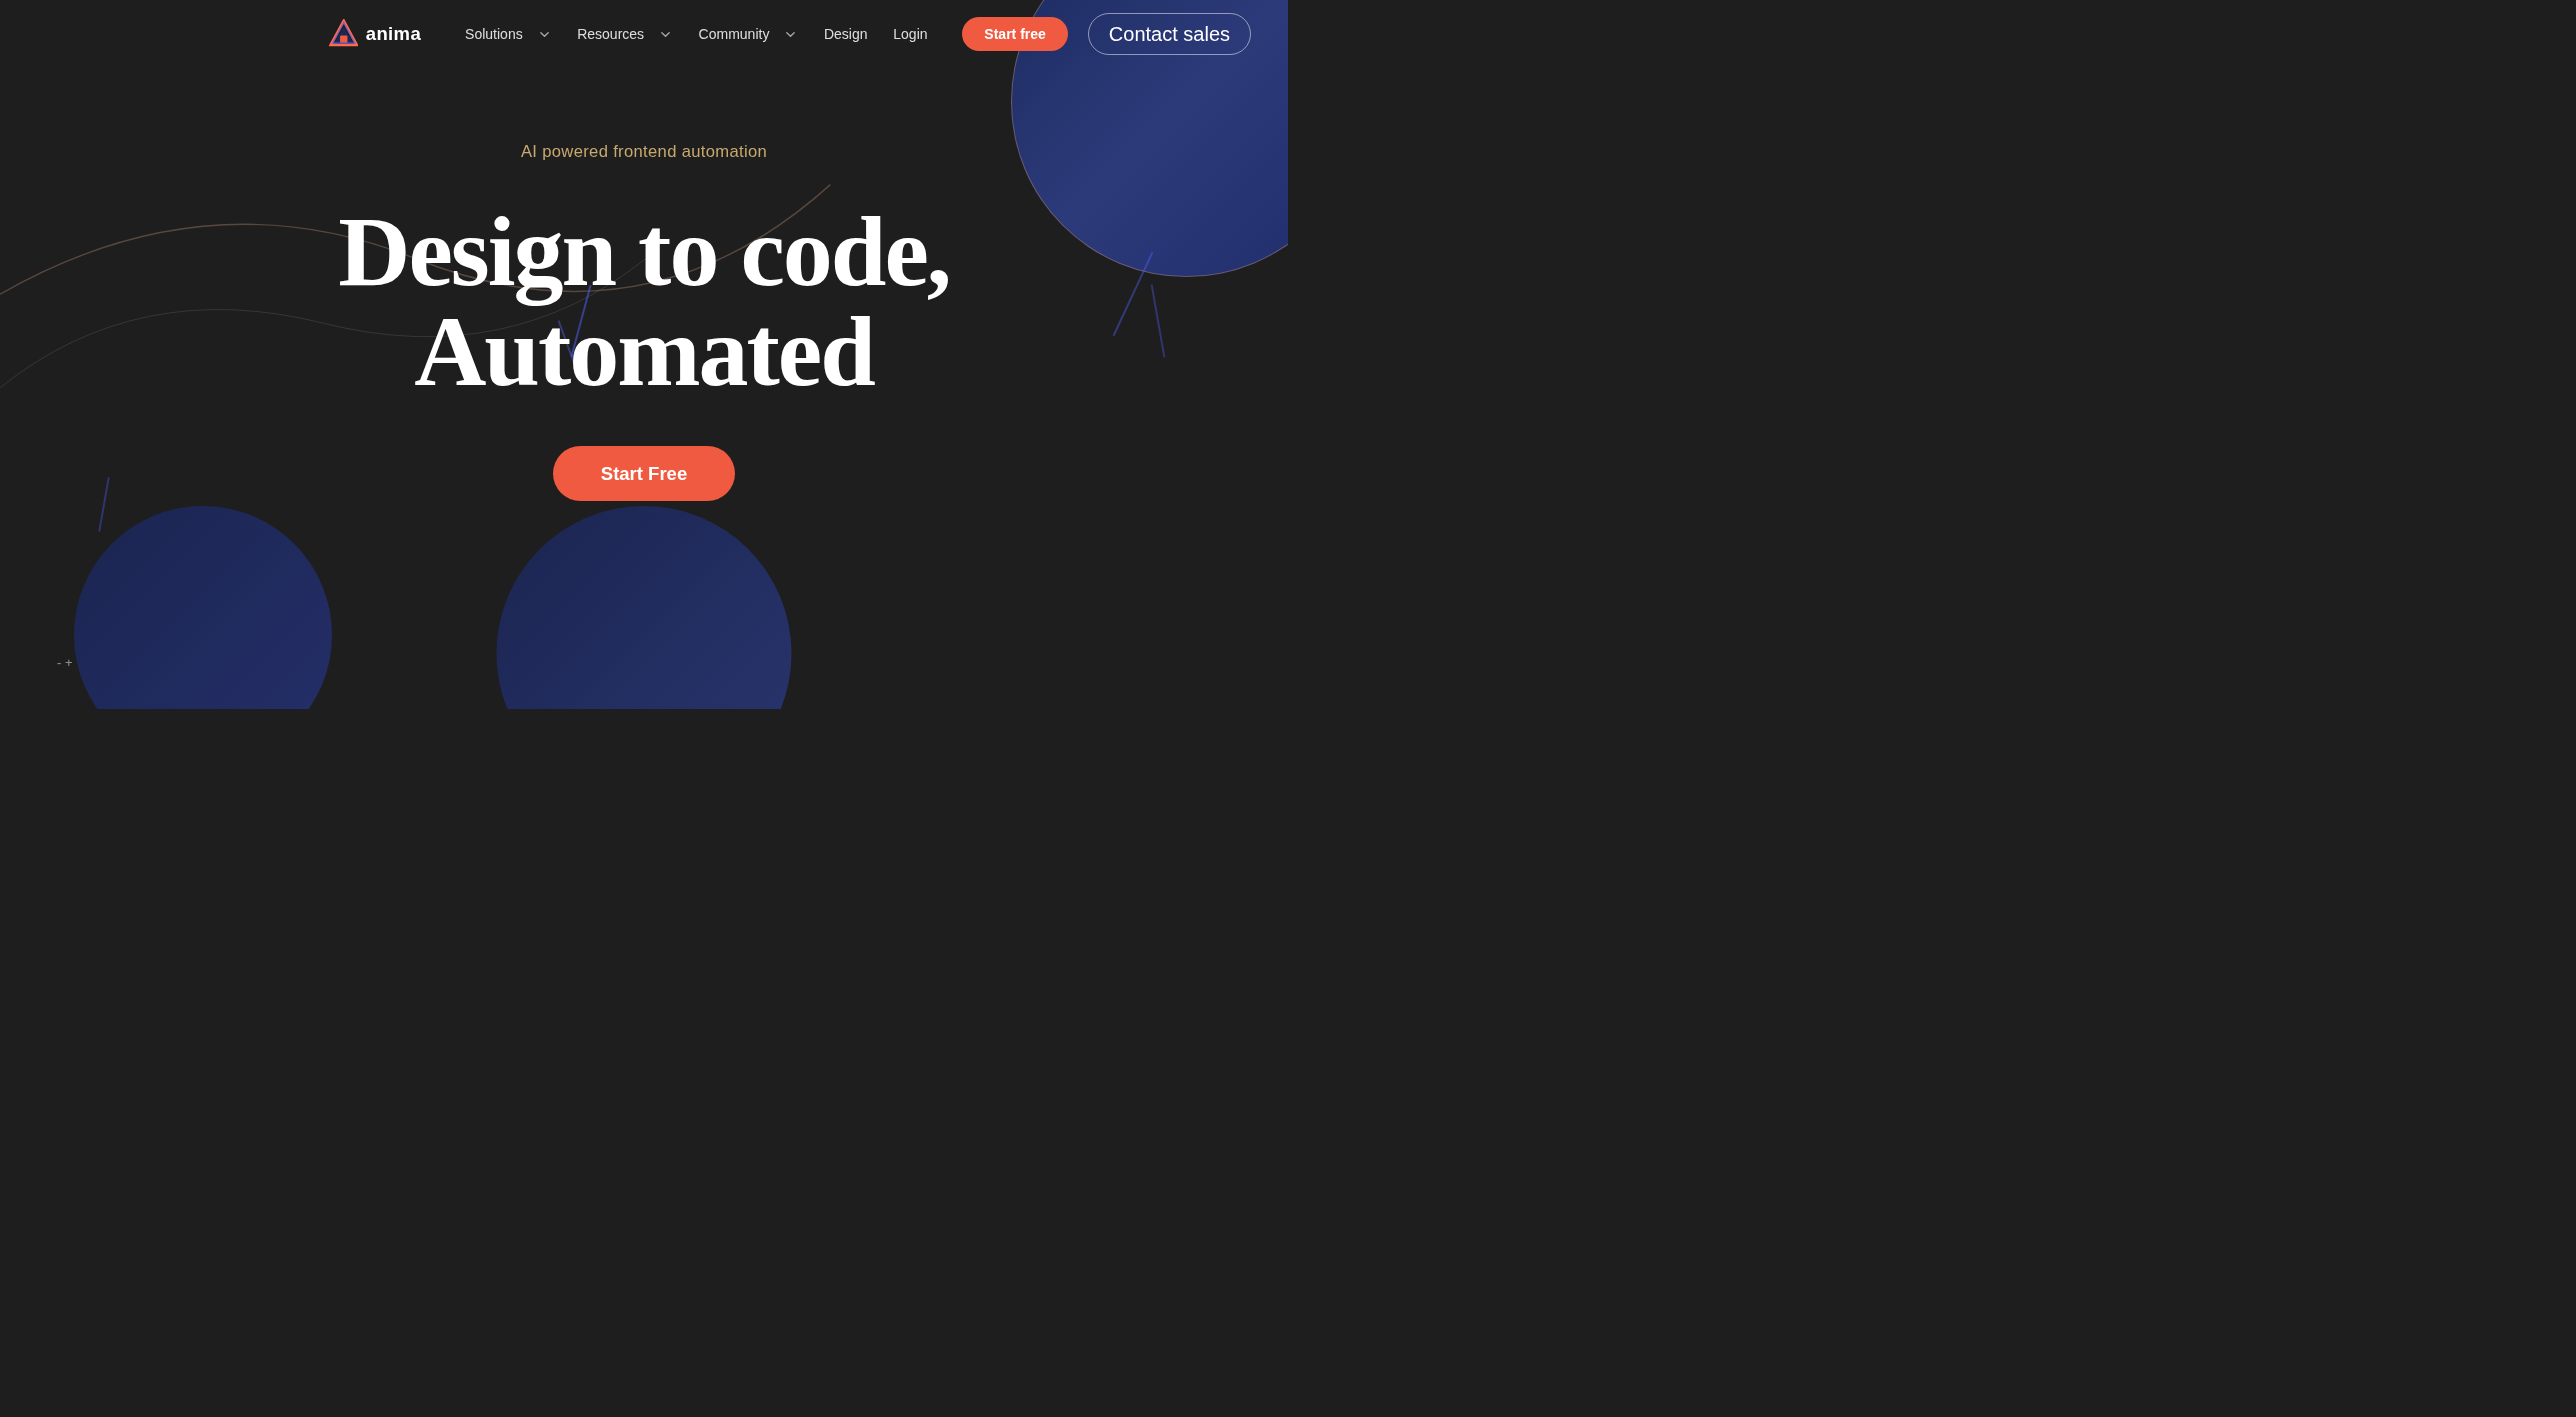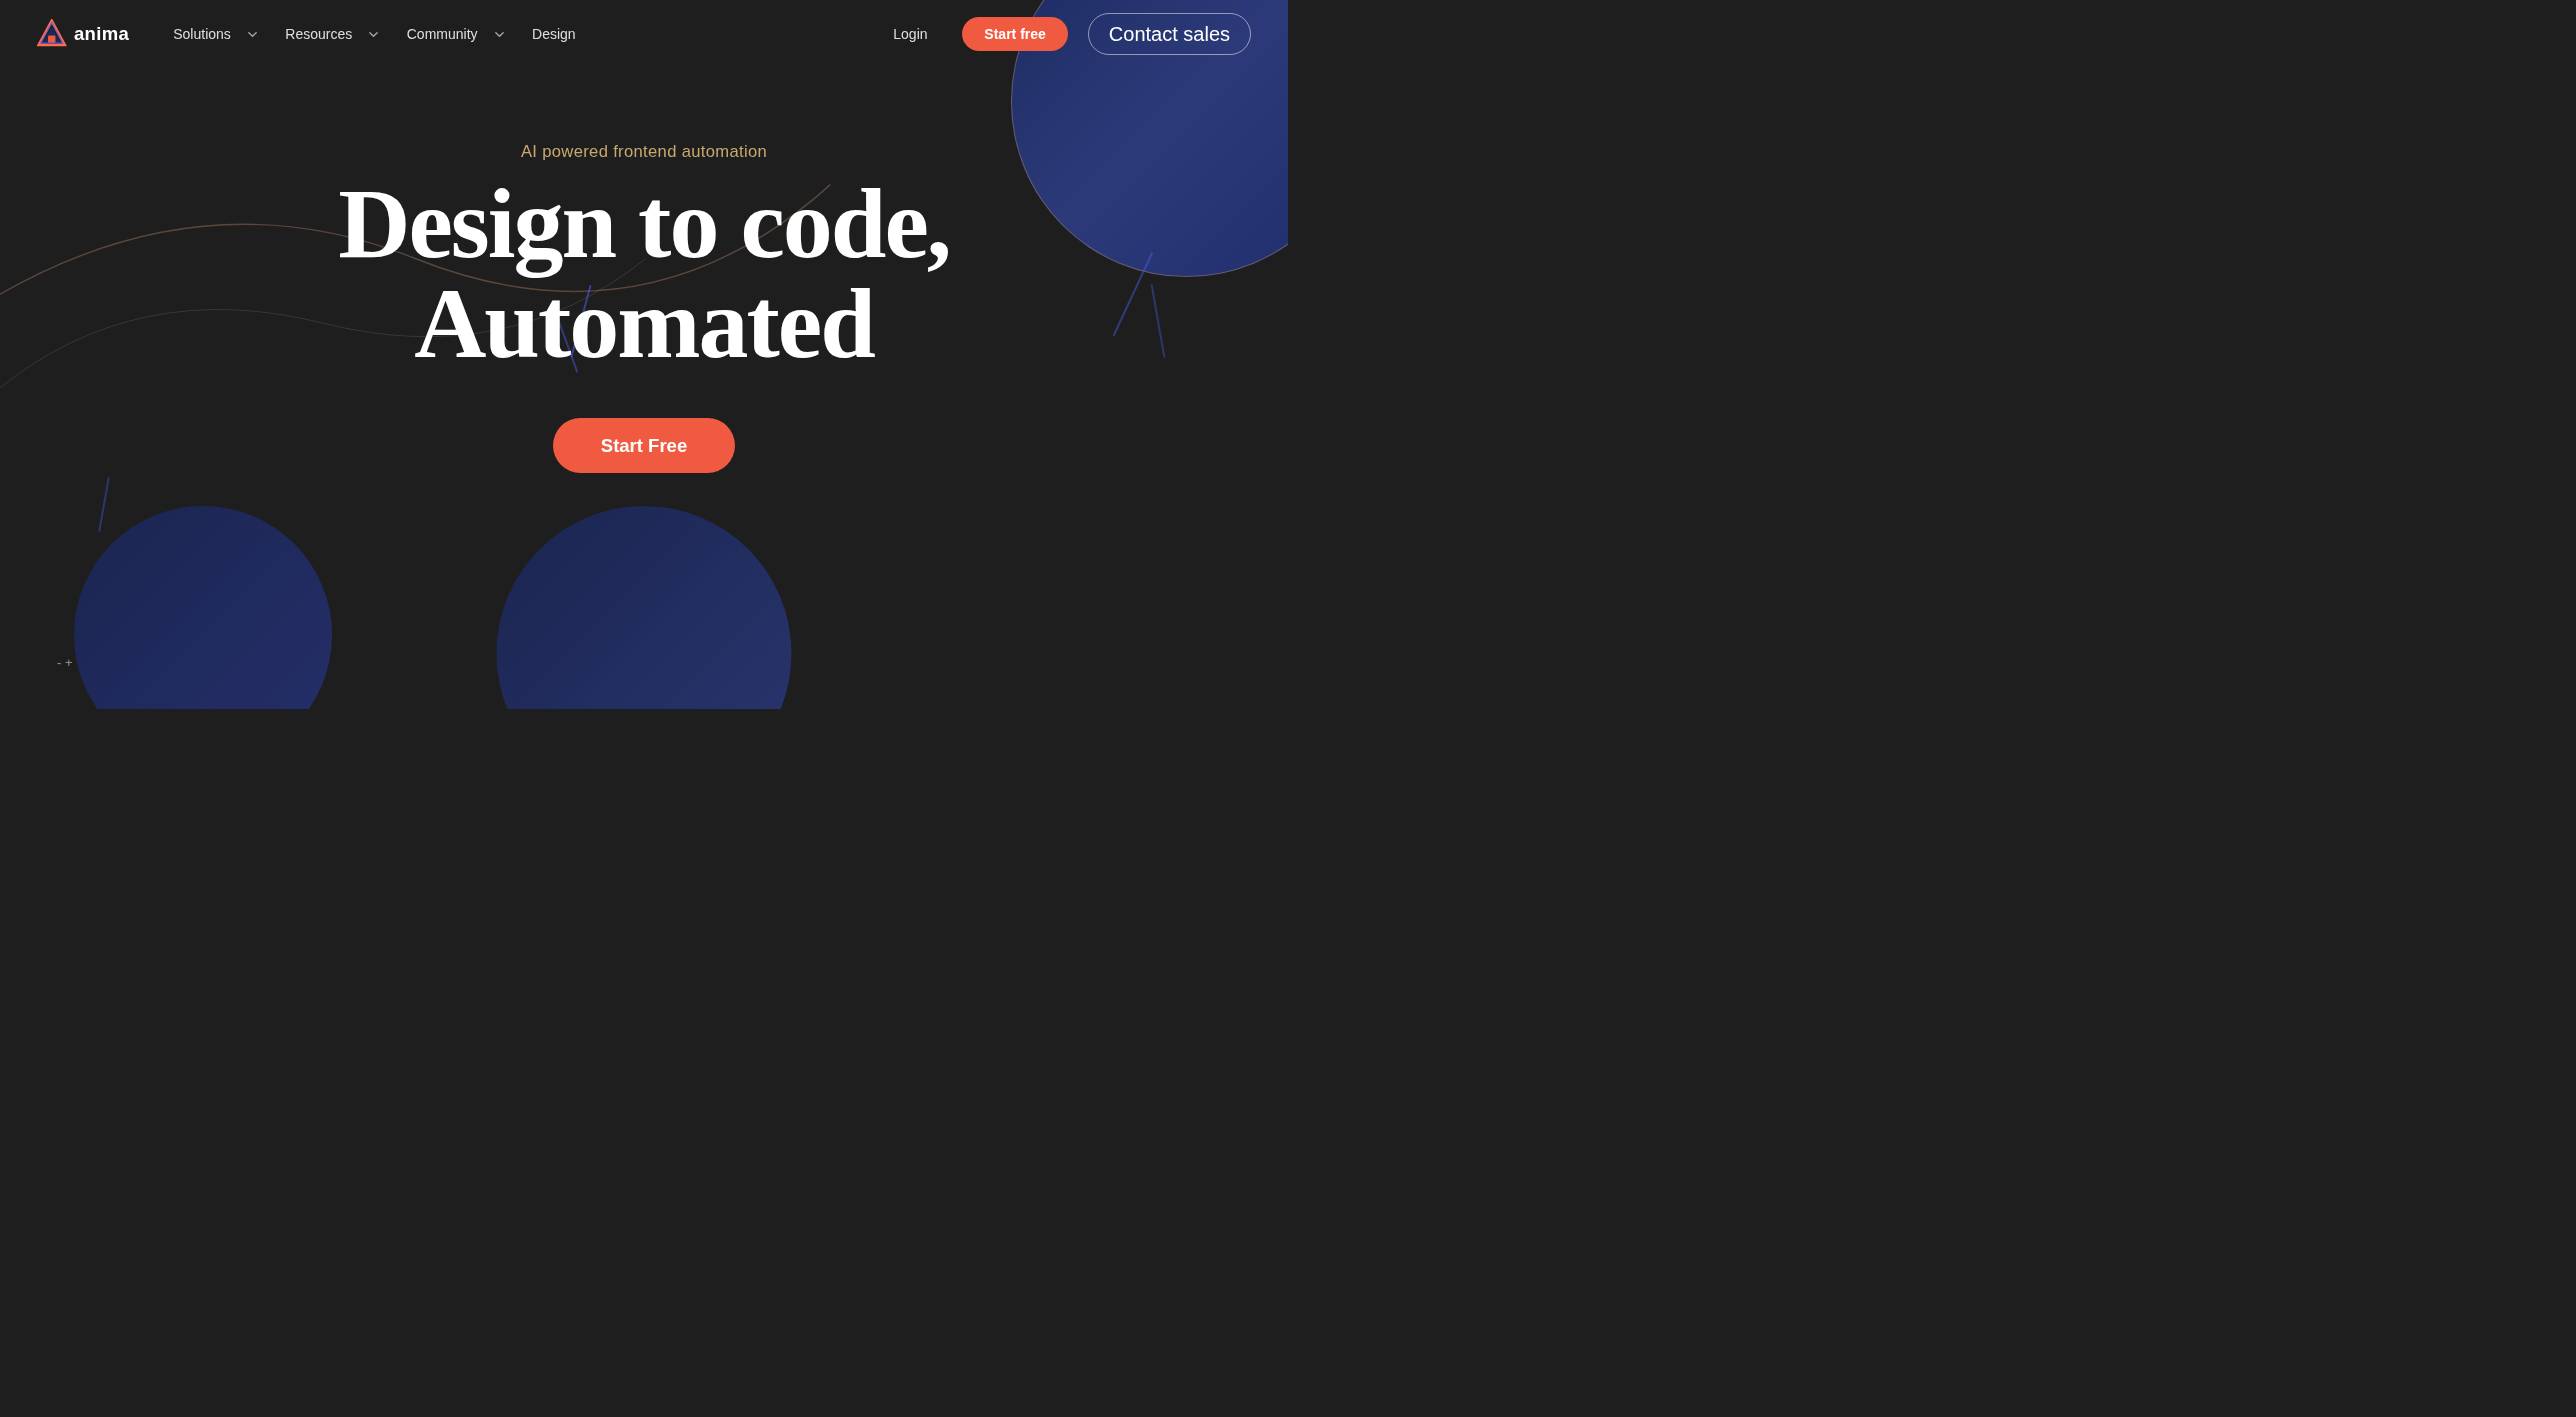--- a/index.html
+++ b/index.html
@@ -128,21 +128,21 @@
       color: rgba(255,255,255,0.5);
       font-size: 13px;
     }
 
     
     .navbar {
       position: relative;
       z-index: 100;
       display: flex;
       align-items: center;
-      justify-content: space-between;
+      justify-content: flex-end;
       padding: 8px 37px;
       height: 68px;
       background: transparent;
     }
 
     .navbar-left {
       display: flex;
       align-items: center;
       gap: 33px;
     }
@@ -242,21 +242,21 @@
       align-items: center;
       text-align: center;
       padding-top: 74px;
     }
 
     .hero-tagline {
       color: #c8a96e;
       font-size: 16.6px;
       font-weight: 400;
       letter-spacing: 0.02em;
-      margin-bottom: 12px;
+      margin-bottom: 40px;
     }
 
     .hero-title {
       font-size: 100px;
       font-weight: 700;
       line-height: 1.0;
       color: white;
       font-family: Georgia, 'Times New Roman', serif;
       letter-spacing: -0.02em;
       margin-bottom: 44px;

